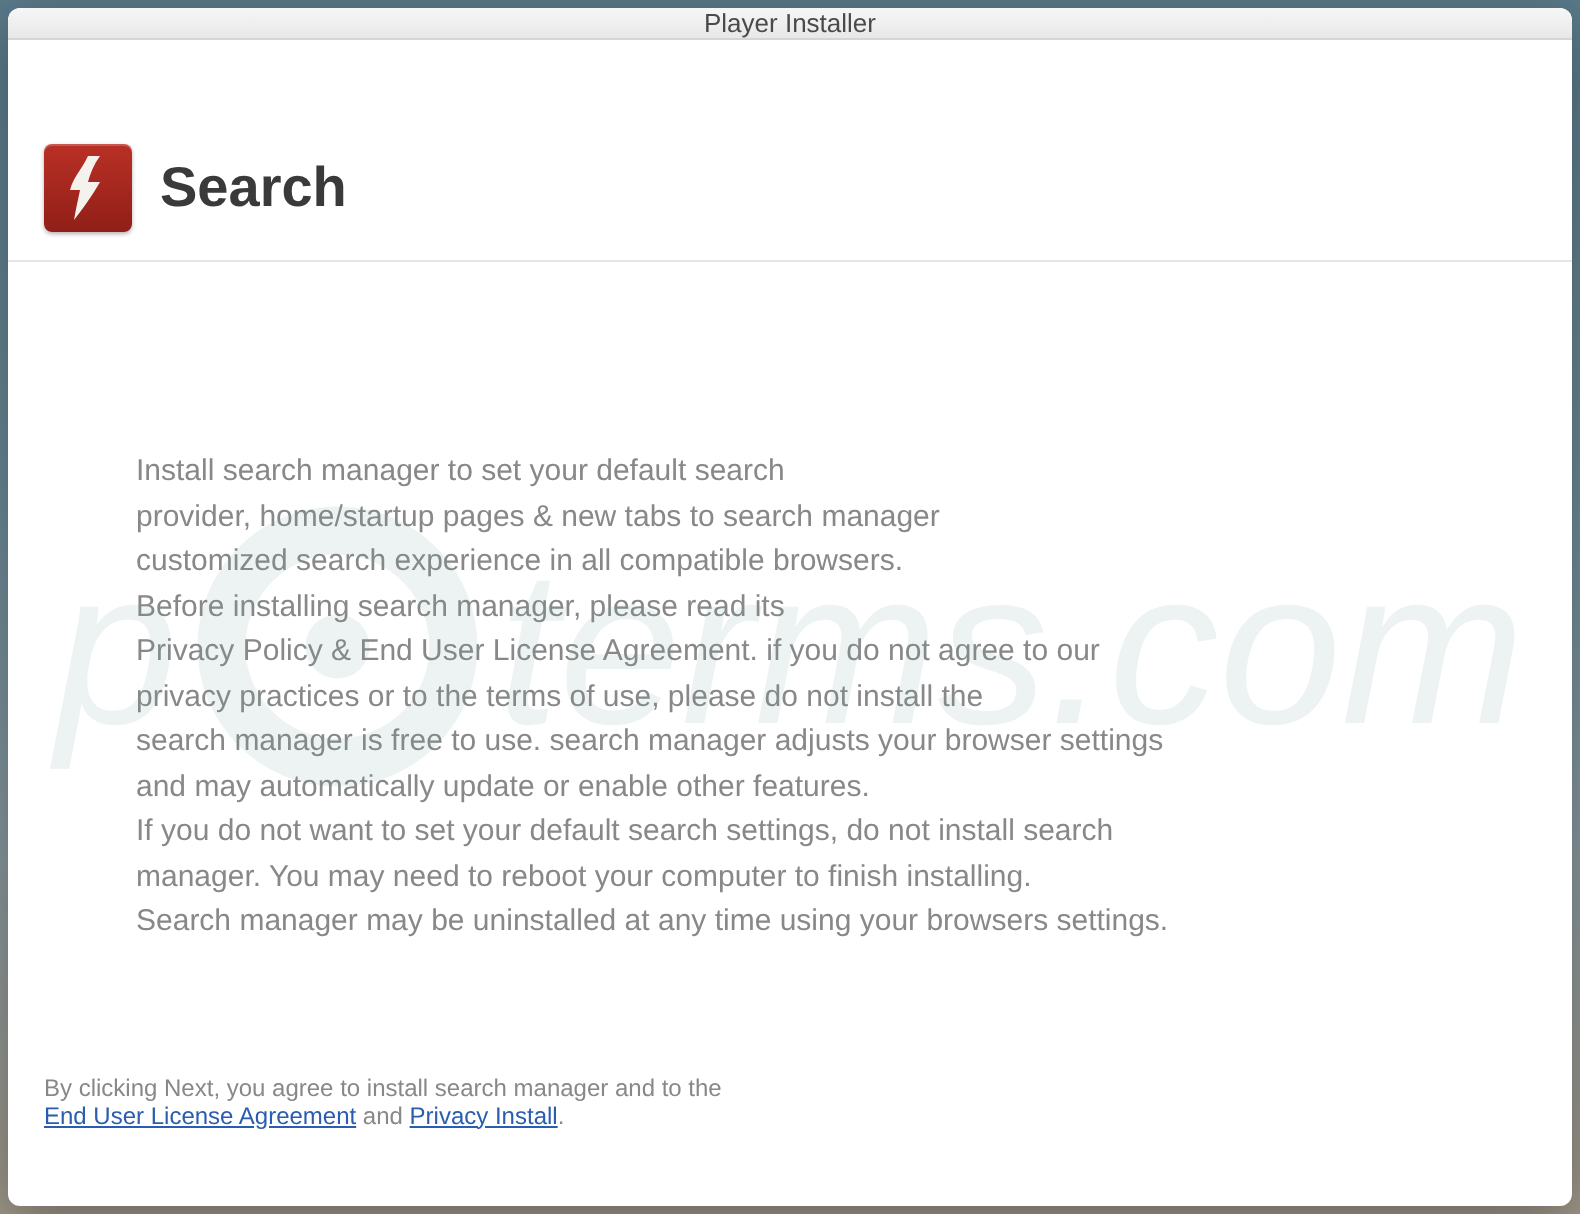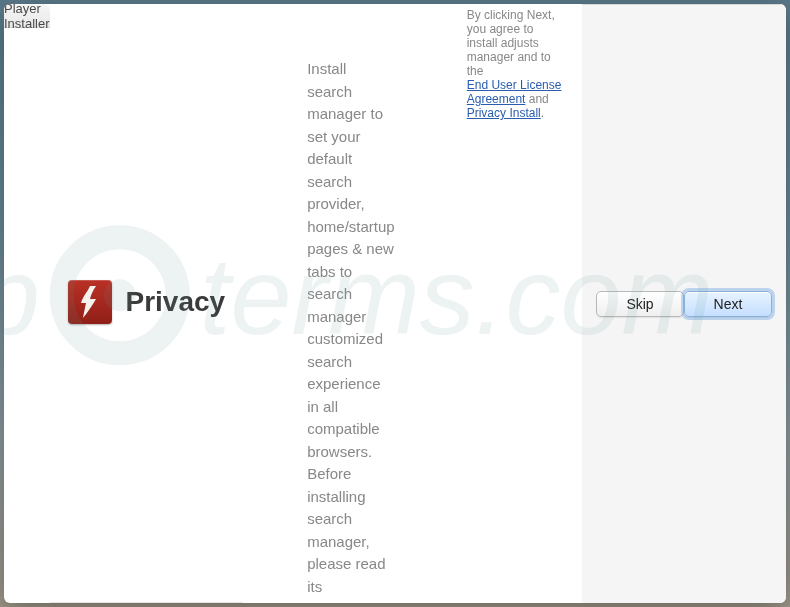--- a/index.html
+++ b/index.html
@@ -11,22 +11,23 @@
       overflow: hidden;
       position: relative;
     }
     .window {
       position: absolute;
       top: 4px; left: 4px; right: 4px; bottom: 4px;
       background: #fff;
       border-radius: 6px;
       box-shadow: 0 8px 30px rgba(0,0,0,0.35);
       display: flex;
-      flex-direction: row;
+      flex-direction: column;
       overflow: hidden;
+      gap: 40px;
     }
     .titlebar {
       height: 24px;
       background: linear-gradient(to bottom, #f6f6f6, #e8e8e8);
       border-bottom: 1px solid #d5d5d5;
       border-top-left-radius: 6px;
       border-top-right-radius: 6px;
       display: flex;
       align-items: center;
       justify-content: center;
@@ -131,21 +132,21 @@
   <div class="titlebar">
     <span>Player Installer</span>
   </div>
 
   <div class="header">
     <div class="flash-icon">
       <svg width="28" height="32" viewBox="0 0 28 32">
         <path d="M14 0 C13 2 12 4 10 7 C8 10 6 13 5 17 L10 17 C9 22 8 26 7 32 C11 27 16 20 20 13 L14 13 C15 9 17 4 20 0 Z" fill="#f5f2ee"></path>
       </svg>
     </div>
-    <div class="app-title">Privacy</div>
+    <div class="app-title">Search</div>
   </div>
 
   <div class="content">
     <div class="watermark">
       <span>p</span>
       <span class="wm-ring"></span>
       <span>terms.com</span>
     </div>
     <p>Install search manager to set your default search
 provider, home/startup pages &amp; new tabs to search manager
@@ -154,21 +155,21 @@
 Privacy Policy &amp; End User License Agreement. if you do not agree to our
 privacy practices or to the terms of use, please do not install the
 search manager is free to use. search manager adjusts your browser settings
 and may automatically update or enable other features.
 If you do not want to set your default search settings, do not install search
 manager. You may need to reboot your computer to finish installing.
 Search manager may be uninstalled at any time using your browsers settings.</p>
   </div>
 
   <div class="consent">
-    <span>By clicking Next, you agree to install adjusts manager and to the</span><br>
+    <span>By clicking Next, you agree to install search manager and to the</span><br>
     <a>End User License Agreement</a><span> and </span><a>Privacy Install</a><span>.</span>
   </div>
 
   <div class="footer">
     <button class="btn">Skip</button>
     <button class="btn btn-primary">Next</button>
   </div>
 </div>
 
 </body></html>

